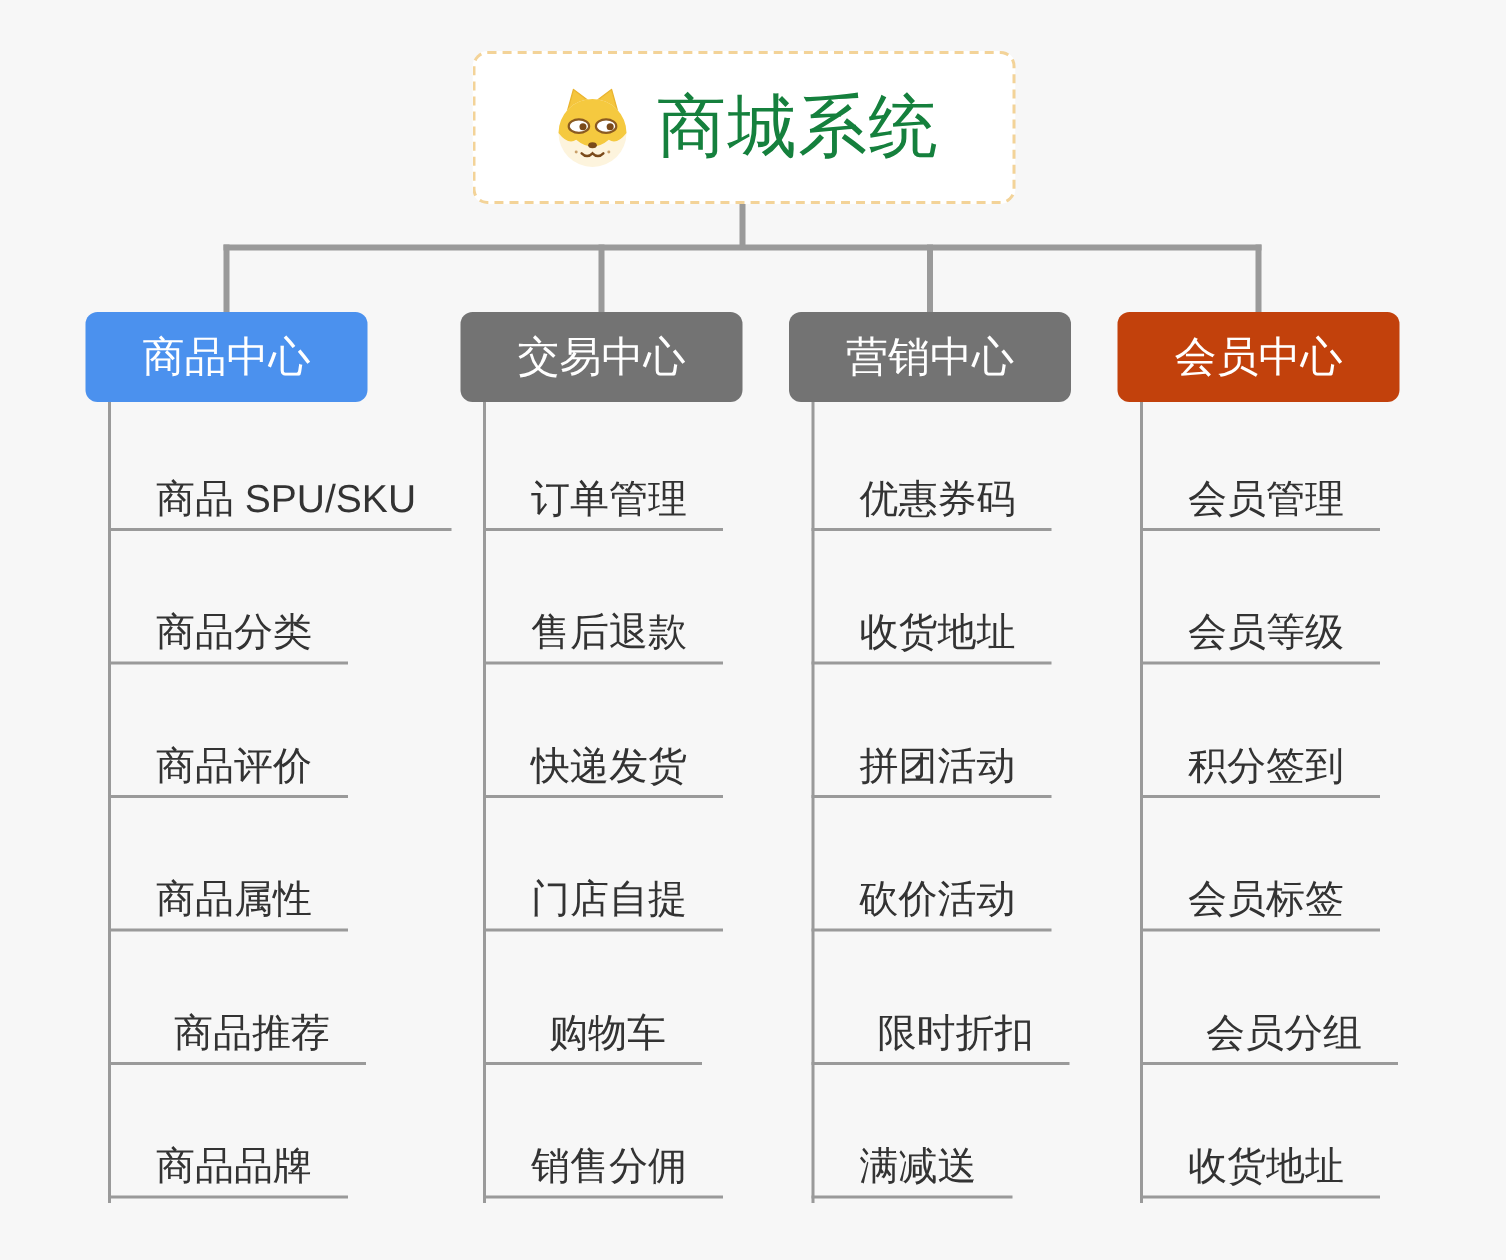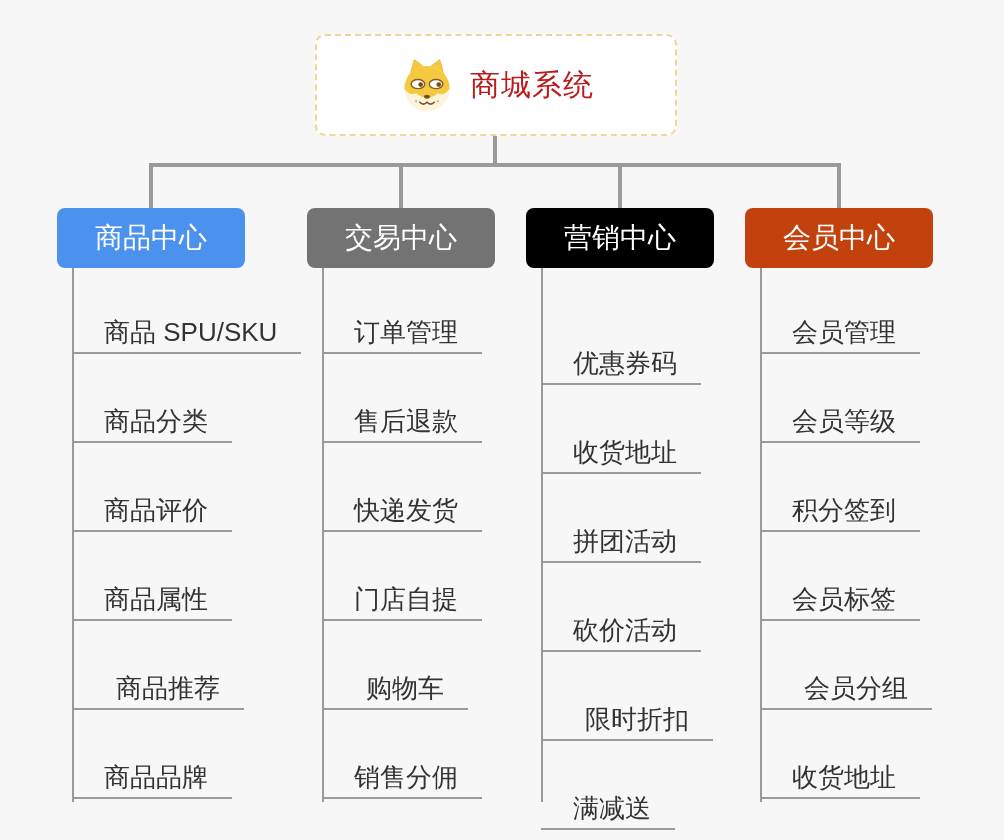--- a/index.html
+++ b/index.html
@@ -23,22 +23,22 @@
     background: #ffffff;
     border: 2px dashed #f3d398;
     border-radius: 10px;
     box-sizing: border-box;
     display: flex;
     align-items: center;
     justify-content: center;
     gap: 14px;
   }
   .root-title {
-    font-size: 30px;
-    color: #b91c1c;
+    font-size: 46px;
+    color: #15803d;
     letter-spacing: 1px;
     white-space: nowrap;
   }
   .root-icon { width: 58px; height: 58px; flex: 0 0 auto; }
 
   
   .line { position: absolute; background: #9a9a9a; }
   .root-drop { left: 493px; top: 136px; width: 4px; height: 29px; }
   .bus       { left: 149px; top: 163px; width: 692px; height: 4px; }
   .drop      { top: 163px; width: 4px; height: 45px; }
@@ -80,21 +80,21 @@
     line-height: 36px;
     padding: 0 24px 0 32px;
     border-bottom: 2px solid #9a9a9a;
     font-size: 26px;
     color: #333333;
     white-space: nowrap;
     cursor: default;
   }
   .c0 { left: 72px; }
   .c1 { left: 322px; }
-  .c2 { left: 541px; margin-top: 31px; }
+  .c2 { left: 541px; }
   .c3 { left: 760px; }
   .r0 { top: 314px; }
   .r1 { top: 403px; }
   .r2 { top: 492px; }
   .r3 { top: 581px; }
   .r4 { top: 670px; padding-left: 44px; }
   .r5 { top: 759px; }
 </style>
 </head>
 <body>
@@ -126,21 +126,21 @@
 
   <div class="line root-drop"></div>
   <div class="line bus"></div>
   <div class="line drop drop-0"></div>
   <div class="line drop drop-1"></div>
   <div class="line drop drop-2"></div>
   <div class="line drop drop-3"></div>
 
   <div class="branch-header bh-0" style="background-color: rgb(75, 145, 238);">商品中心</div>
   <div class="branch-header bh-1" style="background-color: #737373;">交易中心</div>
-  <div class="branch-header bh-2" style="background-color: #000000;">营销中心</div>
+  <div class="branch-header bh-2" style="background-color: #737373;">营销中心</div>
   <div class="branch-header bh-3" style="background-color: #c2410c;">会员中心</div>
 
   <div class="spine sp-0"></div>
   <div class="spine sp-1"></div>
   <div class="spine sp-2"></div>
   <div class="spine sp-3"></div>
 
   <div class="child c0 r0">商品 SPU/SKU</div>
   <div class="child c0 r1">商品分类</div>
   <div class="child c0 r3">商品属性</div>

